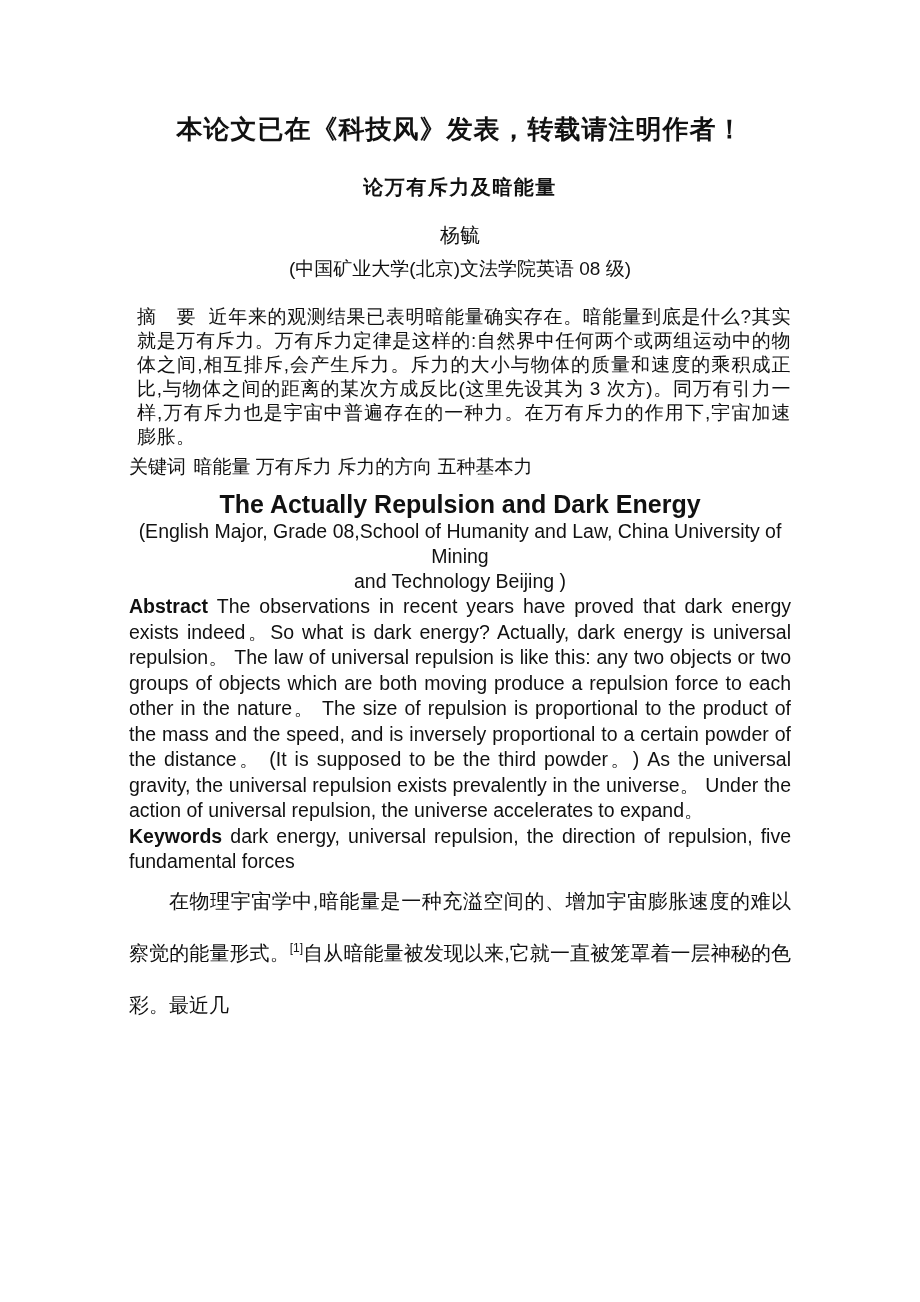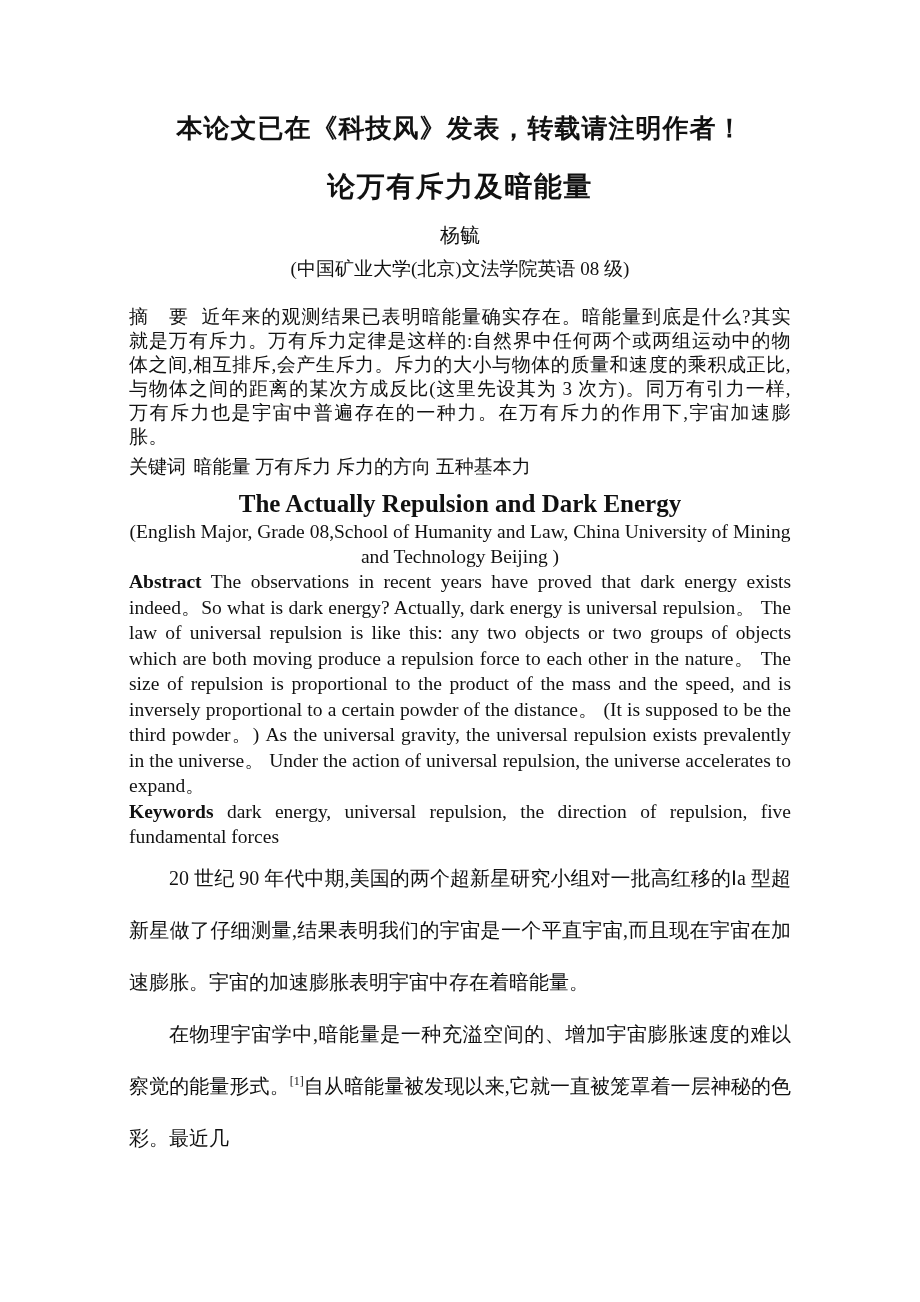--- a/index.html
+++ b/index.html
@@ -2,57 +2,57 @@
 <html><head>
 <meta charset="utf-8">
 <style>
   html, body { margin: 0; padding: 0; background: #ffffff; }
   .page {
     position: relative;
     width: 920px;
     height: 1302px;
     background: #ffffff;
     color: #111111;
-    font-family: Liberation Serif, serif;
+    font-family: Liberation Sans, sans-serif;
     overflow: hidden;
   }
   .content {
     padding: 0 129px;
   }
   .notice {
     margin: 112px 0 0 0;
     font-size: 26px;
     line-height: 34px;
     font-weight: bold;
     text-align: center;
     letter-spacing: 1px;
   }
   .cn-title {
     margin: 26px 0 0 0;
-    font-size: 28px;
+    font-size: 20px;
     line-height: 30px;
     font-weight: bold;
     text-align: center;
     letter-spacing: 1.5px;
   }
   .cn-author {
     margin: 20px 0 0 0;
     font-size: 20px;
     line-height: 26px;
     font-weight: normal;
     text-align: center;
   }
   .cn-affil {
     margin: 8px 0 0 0;
     font-size: 19px;
     line-height: 26px;
     text-align: center;
   }
   .cn-abstract {
-    margin: 23px 0 0 0;
+    margin: 23px 0 0 8px;
     font-size: 19px;
     line-height: 24px;
     text-align: justify;
     letter-spacing: 0.5px;
   }
   .cn-abstract .abs-label { margin-right: 0.65em; }
   .cn-keywords {
     margin: 6px 0 0 0;
     font-size: 19px;
     line-height: 24px;
@@ -134,18 +134,17 @@
 
 
     <p class="en-affil">(English Major, Grade 08,School of Humanity and Law, China University of Mining
 and Technology Beijing )</p>
 
     <p class="en-abstract"><b>Abstract</b> <span>The observations in recent years have proved that dark energy exists indeed。So what is dark energy? Actually, dark energy is universal repulsion。 The law of universal repulsion is like this: any two objects or two groups of objects which are both moving produce a repulsion force to each other in the nature。 The size of repulsion is proportional to the product of the mass and the speed, and is inversely proportional to a certain powder of the distance。 (It is supposed to be the third powder。) As the universal gravity, the universal repulsion exists prevalently in the universe。 Under the action of universal repulsion, the universe accelerates to expand。</span></p>
 
     <p class="en-keywords"><b>Keywords</b> <span>dark energy, universal repulsion, the direction of repulsion, five fundamental forces</span></p>
 
 
-    <p class="body-para"><span>20 世纪 90 年代中期,美国的两个超新星研究小组对一批高红移的Ⅰa 型超新星做了仔细测量,结果表明我们的宇宙是一个平直宇宙,而且现在宇宙在加速膨胀。宇宙的加速膨胀表明宇宙中存在着暗能量。</span></p>
 
     <p class="body-para cont"><span>在物理宇宙学中,暗能量是一种充溢空间的、增加宇宙膨胀速度的难以察觉的能量形式。</span><sup>[1]</sup><span>自从暗能量被发现以来,它就一直被笼罩着一层神秘的色彩。最近几</span></p>
 
   </div>
 </div>
 
 </body></html>

